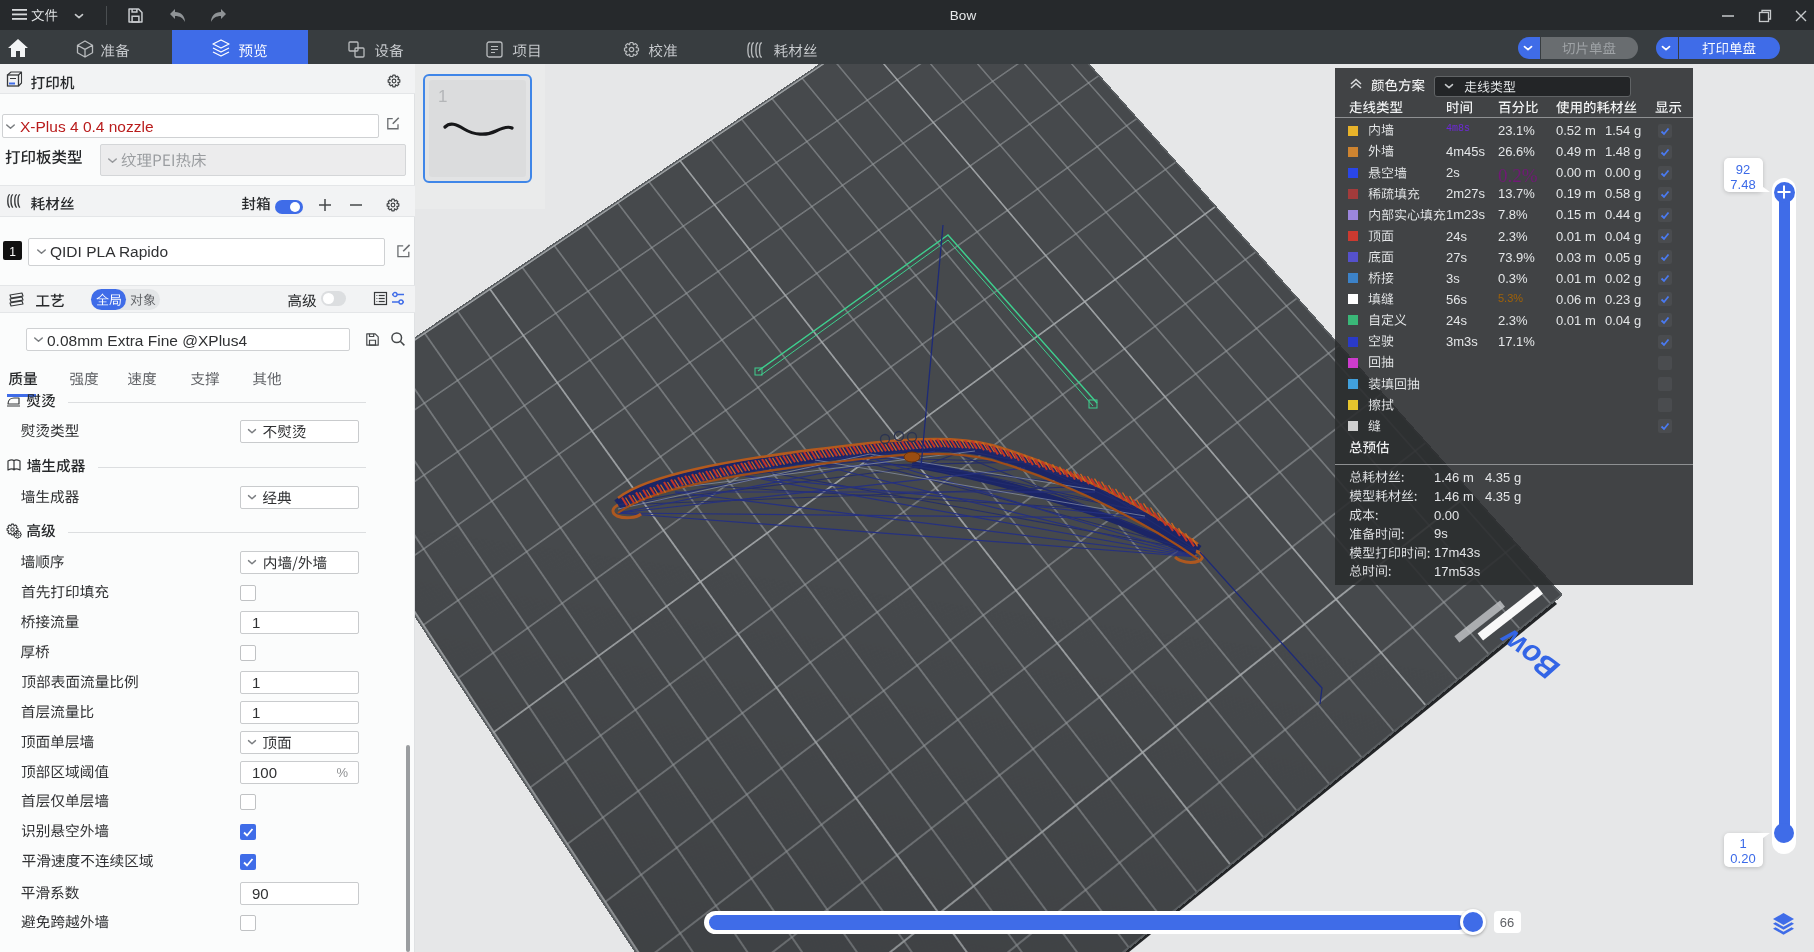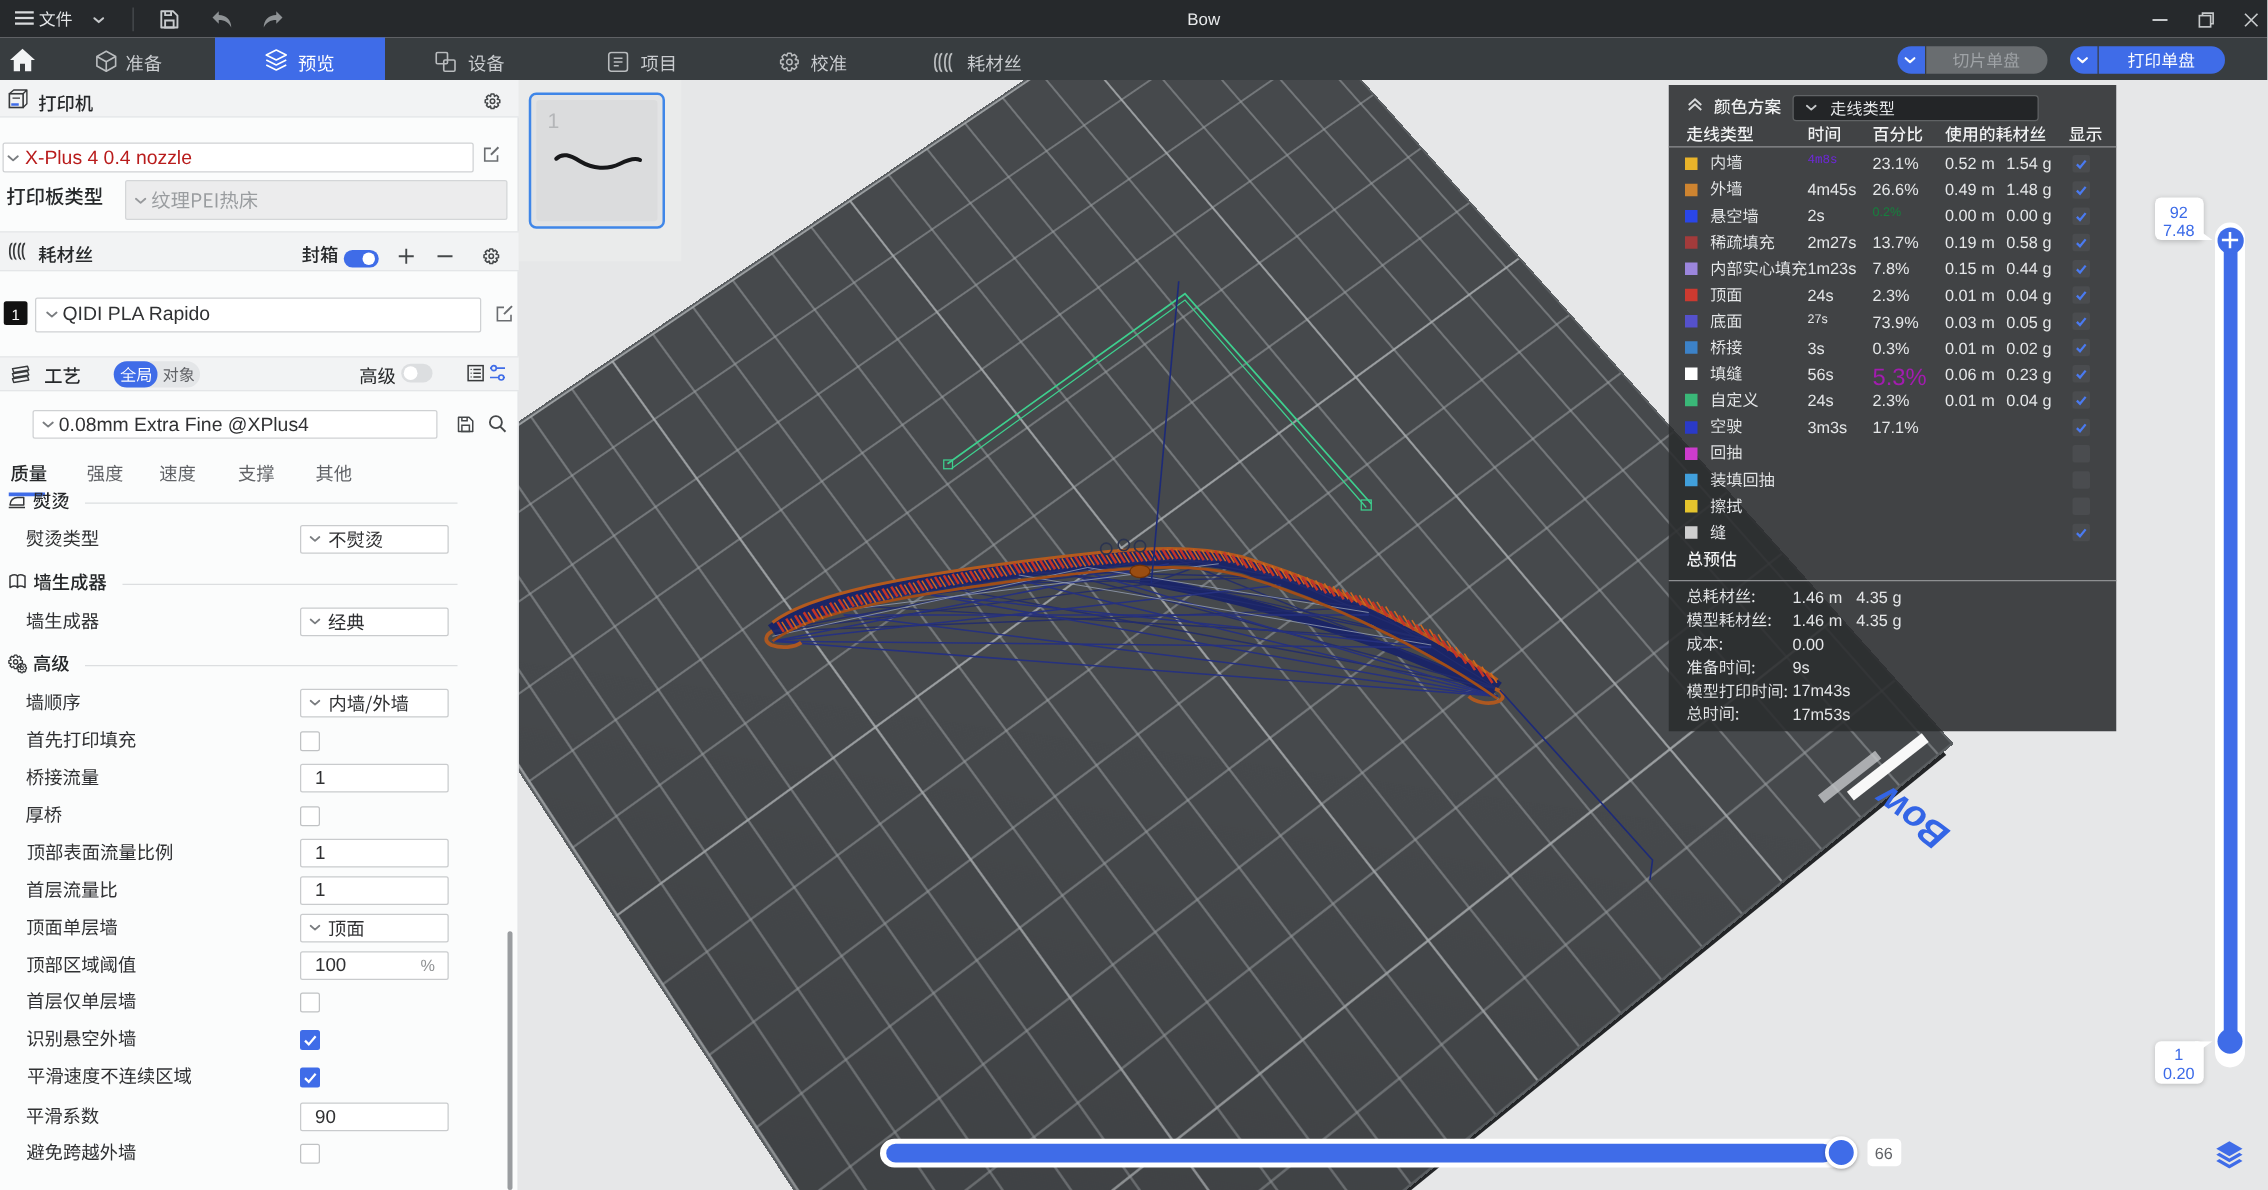--- a/index.html
+++ b/index.html
@@ -397,21 +397,21 @@
 <div class="t" style="z-index:5;left:1605.0px;top:145.1px;font-size:13px;color:#e4e6e8;font-family:'Liberation Sans',sans-serif">1.48 g</div>
 <div style="position:absolute;left:1658px;top:144.6px;width:14px;height:14px;background:#4a4c4f;border-radius:2px;z-index:5"></div>
 <svg class="x" style="left:1659px;top:145.6px;z-index:5" width="12" height="12" viewBox="0 0 12 12">
     <path d="M2.5 6.5L5 9L9.5 3.5" fill="none" stroke="#4a7af0" stroke-width="1.8"></path>
   </svg>
 <div style="position:absolute;left:1348px;top:167.7px;width:10px;height:10px;background:#2a46e8;z-index:5"></div>
 <svg class="x" style="z-index:5;left:1368.0px;top:165.5px" width="41" height="15" viewBox="0 -11.70 41 15.08">
     <path d="M3.9 -2.2V-0.4C3.9 0.6 4.3 0.8 5.6 0.8C5.9 0.8 7.9 0.8 8.1 0.8C9.2 0.8 9.5 0.5 9.6 -0.9C9.3 -1 9 -1.1 8.7 -1.2C8.7 -0.2 8.6 0 8.1 0C7.6 0 6 0 5.7 0C5 0 4.9 -0.1 4.9 -0.4V-2.2ZM5.4 -2.4C6.1 -2 7 -1.4 7.4 -1L8.1 -1.5C7.6 -2 6.8 -2.6 6.1 -2.9ZM9.4 -2C10.3 -1.2 11.2 -0.2 11.6 0.5L12.4 0C12 -0.7 11 -1.7 10.2 -2.4ZM2.3 -2.3C1.9 -1.5 1.2 -0.5 0.5 0.1L1.3 0.5C2.1 -0.1 2.7 -1.1 3.1 -1.9ZM1.9 -2.7C2.3 -2.9 3 -2.9 9.9 -3.3C10.3 -3 10.6 -2.7 10.9 -2.4L11.7 -2.9C11.1 -3.5 10.1 -4.4 9.2 -5H12.4V-5.8H10.4V-10.4H2.8V-5.8H0.7V-5H4.1C3.4 -4.5 2.7 -4.1 2.4 -3.9C2.1 -3.7 1.8 -3.6 1.6 -3.6C1.7 -3.3 1.8 -2.9 1.9 -2.7ZM3.7 -5.8V-6.7H9.4V-5.8ZM8.1 -4.8C8.4 -4.6 8.8 -4.3 9.1 -4L3.6 -3.7C4.3 -4.1 4.9 -4.5 5.5 -5H8.5ZM3.7 -8.1H9.4V-7.4H3.7ZM3.7 -8.8V-9.7H9.4V-8.8Z M20.3 -7C21.7 -6.3 23.4 -5.3 24.3 -4.6L24.9 -5.4C24 -6 22.2 -7 20.9 -7.6ZM18 -7.7C17 -6.8 15.6 -5.9 14.1 -5.4L14.7 -4.5C16.2 -5.2 17.6 -6.2 18.7 -7.1ZM14 -0.3V0.6H25.1V-0.3H20V-3.6H23.7V-4.5H15.4V-3.6H19V-0.3ZM18.5 -10.7C18.7 -10.3 19 -9.8 19.1 -9.3H14V-6.4H14.9V-8.4H24V-6.7H25V-9.3H20.3C20.1 -9.8 19.8 -10.5 19.5 -11Z M33.3 -2.7H35.3V-1.7H33.3ZM32.5 -3.2V-1.1H36.1V-3.2ZM31.2 -8.4C31.7 -7.9 32.3 -7.1 32.5 -6.7L33.2 -7.1C33 -7.6 32.4 -8.3 31.9 -8.7ZM36.7 -8.7C36.4 -8.2 35.8 -7.5 35.4 -7L36.1 -6.7C36.5 -7.1 37 -7.7 37.5 -8.4ZM33.9 -10.9V-9.8H30.7V-9H33.9V-6.6H30.2V-5.7H38.5V-6.6H34.8V-9H37.9V-9.8H34.8V-10.9ZM30.9 -4.8V1H31.7V0.5H36.8V1H37.8V-4.8ZM31.7 -0.3V-4H36.8V-0.3ZM26.5 -2.1 26.8 -1.2C27.9 -1.6 29.2 -2.2 30.4 -2.8L30.2 -3.6L28.9 -3.1V-6.9H30.2V-7.8H28.9V-10.8H28V-7.8H26.6V-6.9H28V-2.7C27.4 -2.5 26.9 -2.3 26.5 -2.1Z" fill="#e4e6e8"></path>
   </svg>
 <div class="t" style="z-index:5;left:1446.0px;top:166.2px;font-size:13px;color:#e4e6e8;font-family:'Liberation Sans',sans-serif">2s</div>
-<div class="t" style="z-index:5;left:1498.0px;top:166.2px;font-size:10px;color:#15803d;font-family:Liberation Sans, sans-serif">0.2%</div>
+<div class="t" style="z-index:5;left:1498.0px;top:166.2px;font-size:19px;color:#701a75;font-family:Liberation Serif, serif">0.2%</div>
 <div class="t" style="z-index:5;left:1556.0px;top:166.2px;font-size:13px;color:#e4e6e8;font-family:'Liberation Sans',sans-serif">0.00 m</div>
 <div class="t" style="z-index:5;left:1605.0px;top:166.2px;font-size:13px;color:#e4e6e8;font-family:'Liberation Sans',sans-serif">0.00 g</div>
 <div style="position:absolute;left:1658px;top:165.7px;width:14px;height:14px;background:#4a4c4f;border-radius:2px;z-index:5"></div>
 <svg class="x" style="left:1659px;top:166.7px;z-index:5" width="12" height="12" viewBox="0 0 12 12">
     <path d="M2.5 6.5L5 9L9.5 3.5" fill="none" stroke="#4a7af0" stroke-width="1.8"></path>
   </svg>
 <div style="position:absolute;left:1348px;top:188.8px;width:10px;height:10px;background:#a33b3b;z-index:5"></div>
 <svg class="x" style="z-index:5;left:1368.0px;top:186.6px" width="54" height="15" viewBox="0 -11.70 54 15.08">
     <path d="M6.7 -4.4H6.7C7 -4.8 7.3 -5.4 7.6 -5.9H12.5V-6.7H8C8.2 -7.1 8.3 -7.5 8.4 -7.9L7.7 -8.1C8.1 -8.2 8.5 -8.4 9 -8.7C10 -8.2 11 -7.7 11.7 -7.3L12.2 -8C11.6 -8.3 10.8 -8.8 9.9 -9.2C10.6 -9.6 11.2 -10 11.7 -10.5L10.9 -10.9C10.4 -10.4 9.7 -10 9 -9.6C8 -10 7 -10.3 6.1 -10.6L5.5 -9.9C6.3 -9.7 7.1 -9.4 8 -9.1C7 -8.6 6 -8.3 5 -8C5.2 -7.9 5.5 -7.5 5.7 -7.3C6.3 -7.5 6.9 -7.7 7.5 -8C7.4 -7.6 7.2 -7.1 7 -6.7H5V-5.9H6.6C6 -4.8 5.2 -3.9 4.3 -3.3C4.5 -3.1 4.9 -2.8 5 -2.6C5.3 -2.8 5.6 -3.1 5.8 -3.3V-0.1H6.7V-3.5H8.4V1H9.2V-3.5H11V-1.1C11 -1 11 -0.9 10.8 -0.9C10.7 -0.9 10.3 -0.9 9.9 -0.9C10 -0.7 10.1 -0.4 10.1 -0.1C10.8 -0.1 11.2 -0.1 11.5 -0.3C11.8 -0.4 11.9 -0.6 11.9 -1.1V-4.4H9.2V-5.5H8.4V-4.4ZM4.1 -10.8C3.2 -10.4 1.9 -10 0.7 -9.8C0.8 -9.6 0.9 -9.2 0.9 -9C1.4 -9.1 1.8 -9.2 2.3 -9.3V-7.2H0.6V-6.3H2.1C1.7 -4.9 1 -3.2 0.4 -2.3C0.5 -2.1 0.7 -1.7 0.8 -1.5C1.4 -2.3 1.9 -3.5 2.3 -4.8V1H3.2V-4.9C3.5 -4.4 3.9 -3.8 4 -3.5L4.5 -4.3C4.4 -4.5 3.5 -5.6 3.2 -5.9V-6.3H4.6V-7.2H3.2V-9.5C3.7 -9.7 4.2 -9.8 4.6 -10Z M21.3 -4.8V0.6H22.1V-4.8ZM23.2 -4.9V-0.5C23.2 0.3 23.2 0.5 23.4 0.7C23.6 0.8 23.8 0.9 24 0.9C24.2 0.9 24.4 0.9 24.5 0.9C24.8 0.9 25 0.9 25.1 0.8C25.2 0.7 25.4 0.5 25.4 0.3C25.5 0.1 25.5 -0.6 25.5 -1.1C25.3 -1.2 25.1 -1.3 24.9 -1.5C24.9 -0.9 24.9 -0.4 24.9 -0.2C24.8 -0.1 24.8 0.1 24.7 0.1C24.7 0.1 24.6 0.2 24.5 0.2C24.4 0.2 24.3 0.2 24.2 0.2C24.2 0.2 24.1 0.1 24.1 0.1C24 0 24 -0.1 24 -0.4V-4.9ZM19.5 -4.8V-3.3C19.5 -2 19.3 -0.6 17.7 0.4C17.9 0.5 18.2 0.8 18.3 1C20.1 -0.2 20.3 -1.8 20.3 -3.2V-4.8ZM15.9 -8V-1.7L15 -1.5V-7H14.2V-1.2L13.4 -1L13.6 -0.1C14.9 -0.5 16.7 -1 18.4 -1.6L18.2 -2.4L16.8 -2V-4.8H18.3V-5.7H16.8V-7.7C17.4 -8.2 18.2 -9 18.7 -9.7L18.1 -10.2L17.9 -10.1H13.8V-9.2H17.1C16.8 -8.8 16.3 -8.3 15.9 -8ZM19.1 -5.3C19.4 -5.4 19.9 -5.4 24.2 -5.7C24.4 -5.5 24.5 -5.2 24.6 -5L25.4 -5.5C25 -6.2 24.1 -7.3 23.4 -8.2L22.6 -7.8C23 -7.4 23.3 -7 23.6 -6.5L20.6 -6.4C21 -7 21.6 -7.9 22.1 -8.5H25.4V-9.4H22.9C22.7 -9.9 22.4 -10.5 22.1 -11L21.2 -10.7C21.4 -10.3 21.6 -9.8 21.8 -9.4H18.7V-8.5H21C20.5 -7.8 19.8 -6.8 19.6 -6.6C19.4 -6.4 19 -6.3 18.8 -6.2C18.9 -6 19.1 -5.5 19.1 -5.3Z M35.1 -0.8C36 -0.3 37.1 0.5 37.6 1L38.3 0.4C37.7 -0.1 36.6 -0.9 35.7 -1.4ZM33 -1.4C32.3 -0.8 31.1 -0.1 30.1 0.4C30.3 0.5 30.6 0.8 30.8 1C31.7 0.6 33 -0.2 33.8 -0.8ZM33.9 -10.9C33.9 -10.6 33.9 -10.1 33.8 -9.7H30.9V-8.9H33.6L33.4 -8H31.5V-2.3H30.4V-1.4H38.5V-2.3H37.3V-8H34.3L34.6 -8.9H38.1V-9.7H34.7L35 -10.8ZM32.4 -2.3V-3.1H36.4V-2.3ZM32.4 -5.9H36.4V-5.1H32.4ZM32.4 -6.5V-7.3H36.4V-6.5ZM32.4 -4.5H36.4V-3.7H32.4ZM26.4 -1.8 26.8 -0.8C27.9 -1.2 29.2 -1.8 30.5 -2.3L30.3 -3.2L28.9 -2.7V-6.9H30.4V-7.8H28.9V-10.8H28V-7.8H26.5V-6.9H28V-2.3C27.4 -2.1 26.9 -1.9 26.4 -1.8Z M41 -4C41.3 -4.1 41.6 -4.1 43.4 -4.3C43.2 -2 42.6 -0.6 39.7 0.2C39.9 0.4 40.2 0.8 40.3 1.1C43.5 0.1 44.3 -1.6 44.5 -4.3L46.4 -4.4V-0.7C46.4 0.4 46.8 0.7 48 0.7C48.2 0.7 49.7 0.7 49.9 0.7C51.1 0.7 51.3 0.2 51.5 -1.8C51.2 -1.9 50.7 -2.1 50.5 -2.3C50.5 -0.5 50.4 -0.2 49.9 -0.2C49.5 -0.2 48.3 -0.2 48.1 -0.2C47.6 -0.2 47.5 -0.3 47.5 -0.7V-4.5L49.3 -4.6C49.6 -4.2 49.9 -3.9 50.1 -3.7L50.9 -4.2C50.2 -5.1 48.8 -6.5 47.6 -7.4L46.8 -6.9C47.3 -6.5 47.9 -6 48.5 -5.4L42.4 -5.1C43.2 -5.9 44 -6.9 44.8 -7.9H51.2V-8.8H39.9V-7.9H43.5C42.7 -6.8 41.8 -5.9 41.5 -5.6C41.2 -5.3 40.9 -5 40.6 -5C40.7 -4.7 40.9 -4.2 41 -4ZM44.5 -10.7C44.9 -10.1 45.4 -9.3 45.6 -8.8L46.6 -9.2C46.4 -9.7 45.9 -10.4 45.5 -11Z" fill="#e4e6e8"></path>
   </svg>
@@ -444,21 +444,21 @@
 <div class="t" style="z-index:5;left:1556.0px;top:229.5px;font-size:13px;color:#e4e6e8;font-family:'Liberation Sans',sans-serif">0.01 m</div>
 <div class="t" style="z-index:5;left:1605.0px;top:229.5px;font-size:13px;color:#e4e6e8;font-family:'Liberation Sans',sans-serif">0.04 g</div>
 <div style="position:absolute;left:1658px;top:229.0px;width:14px;height:14px;background:#4a4c4f;border-radius:2px;z-index:5"></div>
 <svg class="x" style="left:1659px;top:230.0px;z-index:5" width="12" height="12" viewBox="0 0 12 12">
     <path d="M2.5 6.5L5 9L9.5 3.5" fill="none" stroke="#4a7af0" stroke-width="1.8"></path>
   </svg>
 <div style="position:absolute;left:1348px;top:252.10000000000002px;width:10px;height:10px;background:#5551cc;z-index:5"></div>
 <svg class="x" style="z-index:5;left:1368.0px;top:249.9px" width="28" height="15" viewBox="0 -11.70 28 15.08">
     <path d="M6.7 -2.1C7.2 -1.1 7.7 0.1 7.9 0.8L8.7 0.4C8.5 -0.3 7.9 -1.4 7.4 -2.3ZM3.7 0.9C4 0.7 4.3 0.6 6.9 -0.3C6.8 -0.5 6.8 -0.9 6.8 -1.1L4.8 -0.5V-3.7H8.1C8.7 -1 9.8 0.9 11.1 0.9C12 0.9 12.3 0.4 12.5 -1.4C12.2 -1.5 11.9 -1.7 11.7 -1.9C11.6 -0.6 11.5 -0 11.2 -0C10.4 -0 9.6 -1.5 9.1 -3.7H12V-4.6H8.9C8.8 -5.3 8.7 -6.1 8.7 -6.9C9.7 -7 10.7 -7.2 11.5 -7.3L10.7 -8.1C9.1 -7.7 6.3 -7.5 3.9 -7.4V-0.7C3.9 -0.2 3.6 0 3.4 0.1C3.5 0.3 3.7 0.7 3.7 0.9ZM7.9 -4.6H4.8V-6.6C5.8 -6.7 6.7 -6.7 7.7 -6.8C7.7 -6 7.8 -5.3 7.9 -4.6ZM6.2 -10.7C6.4 -10.4 6.6 -10 6.8 -9.6H1.6V-5.8C1.6 -4 1.5 -1.3 0.4 0.5C0.6 0.7 1.1 0.9 1.2 1.1C2.4 -0.9 2.5 -3.8 2.5 -5.8V-8.7H12.4V-9.6H7.9C7.7 -10 7.4 -10.6 7.1 -11Z M18.1 -4.3H20.8V-2.9H18.1ZM18.1 -5.1V-6.6H20.8V-5.1ZM18.1 -2.1H20.8V-0.6H18.1ZM13.8 -10.1V-9.1H18.8C18.7 -8.6 18.5 -8 18.4 -7.5H14.4V1H15.3V0.4H23.7V1H24.6V-7.5H19.4L19.9 -9.1H25.3V-10.1ZM15.3 -0.6V-6.6H17.2V-0.6ZM23.7 -0.6H21.7V-6.6H23.7Z" fill="#e4e6e8"></path>
   </svg>
-<div class="t" style="z-index:5;left:1446.0px;top:250.6px;font-size:10px;color:#e4e6e8;font-family:'Liberation Sans',sans-serif">27s</div>
+<div class="t" style="z-index:5;left:1446.0px;top:250.6px;font-size:13px;color:#e4e6e8;font-family:'Liberation Sans',sans-serif">27s</div>
 <div class="t" style="z-index:5;left:1498.0px;top:250.6px;font-size:13px;color:#e4e6e8;font-family:'Liberation Sans',sans-serif">73.9%</div>
 <div class="t" style="z-index:5;left:1556.0px;top:250.6px;font-size:13px;color:#e4e6e8;font-family:'Liberation Sans',sans-serif">0.03 m</div>
 <div class="t" style="z-index:5;left:1605.0px;top:250.6px;font-size:13px;color:#e4e6e8;font-family:'Liberation Sans',sans-serif">0.05 g</div>
 <div style="position:absolute;left:1658px;top:250.10000000000002px;width:14px;height:14px;background:#4a4c4f;border-radius:2px;z-index:5"></div>
 <svg class="x" style="left:1659px;top:251.10000000000002px;z-index:5" width="12" height="12" viewBox="0 0 12 12">
     <path d="M2.5 6.5L5 9L9.5 3.5" fill="none" stroke="#4a7af0" stroke-width="1.8"></path>
   </svg>
 <div style="position:absolute;left:1348px;top:273.20000000000005px;width:10px;height:10px;background:#3c82c8;z-index:5"></div>
 <svg class="x" style="z-index:5;left:1368.0px;top:271.0px" width="28" height="15" viewBox="0 -11.70 28 15.08">
     <path d="M6.8 -4.4V-3.4C6.8 -2.2 6.5 -0.7 4.8 0.4C5 0.6 5.3 0.9 5.5 1.1C7.3 -0.1 7.7 -1.9 7.7 -3.3V-4.4ZM9.8 -4.3V1H10.8V-4.3ZM5.2 -7.5V-6.7H7.1C6.6 -5.6 5.8 -4.8 4.8 -4.2C5 -4 5.3 -3.6 5.4 -3.4C6.6 -4.2 7.5 -5.3 8.1 -6.7H9.5C10 -5.5 11 -4.2 11.9 -3.5C12.1 -3.8 12.4 -4.1 12.6 -4.3C11.8 -4.7 11 -5.7 10.4 -6.7H12.4V-7.5H8.5C8.7 -8.1 8.8 -8.7 9 -9.4C10 -9.5 11 -9.7 11.8 -9.9L11.2 -10.7C9.9 -10.3 7.5 -10.1 5.6 -9.9C5.7 -9.7 5.8 -9.4 5.8 -9.1C6.5 -9.2 7.3 -9.2 8 -9.3C7.9 -8.7 7.7 -8.1 7.5 -7.5ZM2.5 -10.9V-8.4H0.7V-7.5H2.4C2 -5.7 1.2 -3.7 0.4 -2.6C0.6 -2.3 0.8 -1.9 0.9 -1.6C1.5 -2.5 2.1 -3.9 2.5 -5.3V1H3.4V-5.8C3.7 -5.2 4.1 -4.5 4.3 -4.1L4.9 -4.8C4.7 -5.2 3.7 -6.6 3.4 -7V-7.5H4.9V-8.4H3.4V-10.9Z M18.9 -8.3C19.3 -7.7 19.7 -7 19.9 -6.6L20.6 -6.9C20.5 -7.4 20.1 -8 19.7 -8.6ZM15.1 -10.9V-8.3H13.5V-7.4H15.1V-4.5C14.4 -4.3 13.8 -4.1 13.4 -4L13.6 -3.1L15.1 -3.5V-0.1C15.1 0.1 15 0.1 14.9 0.1C14.7 0.1 14.2 0.1 13.7 0.1C13.9 0.4 14 0.8 14 1C14.8 1 15.2 1 15.5 0.8C15.9 0.7 16 0.4 16 -0.1V-3.8L17.3 -4.3L17.1 -5.2L16 -4.8V-7.4H17.3V-8.3H16V-10.9ZM20.4 -10.7C20.6 -10.3 20.8 -9.9 21 -9.6H18V-8.7H25V-9.6H22C21.8 -10 21.5 -10.4 21.3 -10.8ZM23 -8.6C22.8 -7.9 22.3 -7.1 21.9 -6.5H17.5V-5.7H25.4V-6.5H22.9C23.2 -7 23.6 -7.7 23.9 -8.3ZM22.9 -3.4C22.7 -2.6 22.3 -1.9 21.7 -1.4C21 -1.7 20.3 -2 19.6 -2.2C19.8 -2.5 20.1 -3 20.3 -3.4ZM18.2 -1.8C19 -1.5 20 -1.2 20.9 -0.8C20 -0.3 18.7 0 17.2 0.2C17.3 0.4 17.5 0.7 17.6 1C19.4 0.7 20.9 0.3 21.9 -0.4C22.9 0.1 23.9 0.6 24.5 1.1L25.2 0.3C24.5 -0.1 23.6 -0.6 22.6 -1C23.2 -1.6 23.7 -2.4 23.9 -3.4H25.5V-4.2H20.8C21 -4.6 21.2 -5 21.4 -5.4L20.5 -5.6C20.3 -5.2 20.1 -4.7 19.8 -4.2H17.4V-3.4H19.3C18.9 -2.8 18.6 -2.2 18.2 -1.8Z" fill="#e4e6e8"></path>
@@ -469,21 +469,21 @@
 <div class="t" style="z-index:5;left:1605.0px;top:271.7px;font-size:13px;color:#e4e6e8;font-family:'Liberation Sans',sans-serif">0.02 g</div>
 <div style="position:absolute;left:1658px;top:271.20000000000005px;width:14px;height:14px;background:#4a4c4f;border-radius:2px;z-index:5"></div>
 <svg class="x" style="left:1659px;top:272.20000000000005px;z-index:5" width="12" height="12" viewBox="0 0 12 12">
     <path d="M2.5 6.5L5 9L9.5 3.5" fill="none" stroke="#4a7af0" stroke-width="1.8"></path>
   </svg>
 <div style="position:absolute;left:1348px;top:294.3px;width:10px;height:10px;background:#ffffff;z-index:5"></div>
 <svg class="x" style="z-index:5;left:1368.0px;top:292.1px" width="28" height="15" viewBox="0 -11.70 28 15.08">
     <path d="M9.1 -0.8C10 -0.3 11.1 0.5 11.6 1L12.3 0.4C11.7 -0.1 10.6 -0.9 9.7 -1.4ZM7 -1.4C6.3 -0.8 5.1 -0.1 4.1 0.4C4.3 0.5 4.6 0.8 4.8 1C5.7 0.6 7 -0.2 7.8 -0.8ZM7.9 -10.9C7.9 -10.6 7.9 -10.1 7.8 -9.7H4.9V-8.9H7.6L7.4 -8H5.5V-2.3H4.4V-1.4H12.5V-2.3H11.3V-8H8.3L8.6 -8.9H12.1V-9.7H8.7L9 -10.8ZM6.4 -2.3V-3.1H10.4V-2.3ZM6.4 -5.9H10.4V-5.1H6.4ZM6.4 -6.5V-7.3H10.4V-6.5ZM6.4 -4.5H10.4V-3.7H6.4ZM0.4 -1.8 0.8 -0.8C1.9 -1.2 3.2 -1.8 4.5 -2.3L4.3 -3.2L2.9 -2.7V-6.9H4.4V-7.8H2.9V-10.8H2V-7.8H0.5V-6.9H2V-2.3C1.4 -2.1 0.9 -1.9 0.4 -1.8Z M17.4 -10.2C17.8 -9.3 18.2 -8.2 18.4 -7.5L19.2 -7.8C19 -8.5 18.5 -9.6 18.2 -10.4ZM13.5 -0.8 13.8 0.2C14.8 -0.2 16.3 -0.6 17.6 -1.1L17.5 -1.8C16 -1.4 14.5 -1 13.5 -0.8ZM20.1 -3.9V-3.2H22V-2.4H19.6V-1.7H22V-0.5H22.9V-1.7H25.1V-2.4H22.9V-3.2H24.5V-3.9H22.9V-4.6H24.9V-5.3H22.9V-6H22V-5.3H19.9V-4.6H22V-3.9ZM21.5 -9.2H23.6C23.3 -8.6 22.9 -8.2 22.4 -7.8C22 -8.2 21.6 -8.6 21.3 -9ZM21.7 -11C21.2 -9.9 20.4 -9 19.4 -8.4C19.6 -8.2 19.9 -7.9 20 -7.7C20.3 -7.9 20.6 -8.2 20.9 -8.4C21.1 -8.1 21.5 -7.7 21.8 -7.3C21.1 -6.9 20.2 -6.5 19.4 -6.3C19.6 -6.1 19.8 -5.8 19.9 -5.6C20.8 -5.8 21.7 -6.2 22.5 -6.8C23.2 -6.3 24 -5.9 24.9 -5.7C25 -5.9 25.2 -6.2 25.4 -6.4C24.6 -6.6 23.8 -6.9 23.1 -7.3C23.9 -7.9 24.5 -8.7 24.8 -9.7L24.3 -9.9L24.1 -9.9H22C22.2 -10.2 22.3 -10.5 22.5 -10.7ZM19.2 -6.2H17.2V-5.4H18.3V-1.2C17.9 -1 17.4 -0.5 16.9 0.1L17.4 0.9C17.9 0.2 18.4 -0.5 18.8 -0.5C19 -0.5 19.4 -0.2 19.8 0.2C20.5 0.6 21.2 0.8 22.4 0.8C23.1 0.8 24.6 0.8 25.3 0.7C25.3 0.5 25.4 0 25.5 -0.2C24.6 -0.1 23.2 -0.1 22.4 -0.1C21.3 -0.1 20.6 -0.2 20 -0.6C19.6 -0.8 19.4 -1.1 19.2 -1.2ZM13.8 -5.5C13.9 -5.6 14.2 -5.6 15.6 -5.8C15.1 -5 14.6 -4.4 14.4 -4.1C14.1 -3.6 13.8 -3.3 13.5 -3.2C13.7 -3 13.8 -2.6 13.8 -2.4C14.1 -2.5 14.5 -2.7 17.4 -3.2C17.4 -3.4 17.4 -3.8 17.4 -4L15.1 -3.6C16 -4.8 16.8 -6.2 17.6 -7.7L16.7 -8.1C16.5 -7.6 16.3 -7.1 16 -6.7L14.7 -6.5C15.4 -7.7 16.1 -9.1 16.6 -10.5L15.6 -10.9C15.2 -9.4 14.4 -7.7 14.1 -7.2C13.9 -6.8 13.7 -6.5 13.4 -6.4C13.5 -6.1 13.7 -5.7 13.8 -5.5Z" fill="#e4e6e8"></path>
   </svg>
 <div class="t" style="z-index:5;left:1446.0px;top:292.8px;font-size:13px;color:#e4e6e8;font-family:'Liberation Sans',sans-serif">56s</div>
-<div class="t" style="z-index:5;left:1498.0px;top:292.8px;font-size:19px;color:#a21caf;font-family:'Liberation Sans',sans-serif">5.3%</div>
+<div class="t" style="z-index:5;left:1498.0px;top:292.8px;font-size:11px;color:#a16207;font-family:'Liberation Sans',sans-serif">5.3%</div>
 <div class="t" style="z-index:5;left:1556.0px;top:292.8px;font-size:13px;color:#e4e6e8;font-family:'Liberation Sans',sans-serif">0.06 m</div>
 <div class="t" style="z-index:5;left:1605.0px;top:292.8px;font-size:13px;color:#e4e6e8;font-family:'Liberation Sans',sans-serif">0.23 g</div>
 <div style="position:absolute;left:1658px;top:292.3px;width:14px;height:14px;background:#4a4c4f;border-radius:2px;z-index:5"></div>
 <svg class="x" style="left:1659px;top:293.3px;z-index:5" width="12" height="12" viewBox="0 0 12 12">
     <path d="M2.5 6.5L5 9L9.5 3.5" fill="none" stroke="#4a7af0" stroke-width="1.8"></path>
   </svg>
 <div style="position:absolute;left:1348px;top:315.4px;width:10px;height:10px;background:#3ab878;z-index:5"></div>
 <svg class="x" style="z-index:5;left:1368.0px;top:313.2px" width="41" height="15" viewBox="0 -11.70 41 15.08">
     <path d="M3.1 -5.3H10.1V-3.4H3.1ZM3.1 -6.3V-8.2H10.1V-6.3ZM3.1 -2.5H10.1V-0.6H3.1ZM5.9 -10.9C5.8 -10.4 5.6 -9.7 5.4 -9.1H2.1V1.1H3.1V0.3H10.1V1H11.1V-9.1H6.4C6.6 -9.6 6.8 -10.2 7 -10.8Z M15.9 -4.9C15.6 -2.6 14.9 -0.7 13.5 0.4C13.7 0.6 14.1 0.9 14.3 1.1C15.1 0.3 15.8 -0.7 16.2 -1.9C17.4 0.4 19.4 0.8 22.1 0.8H25.1C25.2 0.5 25.3 0.1 25.5 -0.2C24.8 -0.1 22.6 -0.1 22.1 -0.1C21.4 -0.1 20.6 -0.2 20 -0.3V-2.9H23.9V-3.8H20V-6H23.3V-6.9H15.7V-6H19V-0.6C17.9 -1 17.1 -1.7 16.6 -3.1C16.7 -3.6 16.8 -4.2 16.9 -4.8ZM18.5 -10.7C18.8 -10.3 19 -9.9 19.1 -9.5H14.1V-6.6H15V-8.5H23.9V-6.6H24.9V-9.5H20.3C20.1 -9.9 19.8 -10.5 19.5 -11Z M31.4 -10.6C31.8 -9.7 32.4 -8.3 32.7 -7.5L33.5 -7.9C33.3 -8.7 32.7 -10 32.2 -11ZM36.3 -10C35.5 -7.5 34.3 -5.3 32.5 -3.5C30.9 -5.1 29.6 -7.2 28.8 -9.4L27.9 -9.1C28.8 -6.7 30.1 -4.5 31.8 -2.8C30.4 -1.5 28.6 -0.5 26.5 0.2C26.6 0.4 26.9 0.8 27 1C29.2 0.2 31 -0.8 32.5 -2.1C34 -0.7 35.8 0.4 37.8 1C38 0.8 38.3 0.4 38.5 0.2C36.5 -0.5 34.7 -1.5 33.3 -2.8C35.1 -4.7 36.4 -7 37.3 -9.7Z" fill="#e4e6e8"></path>
   </svg>

